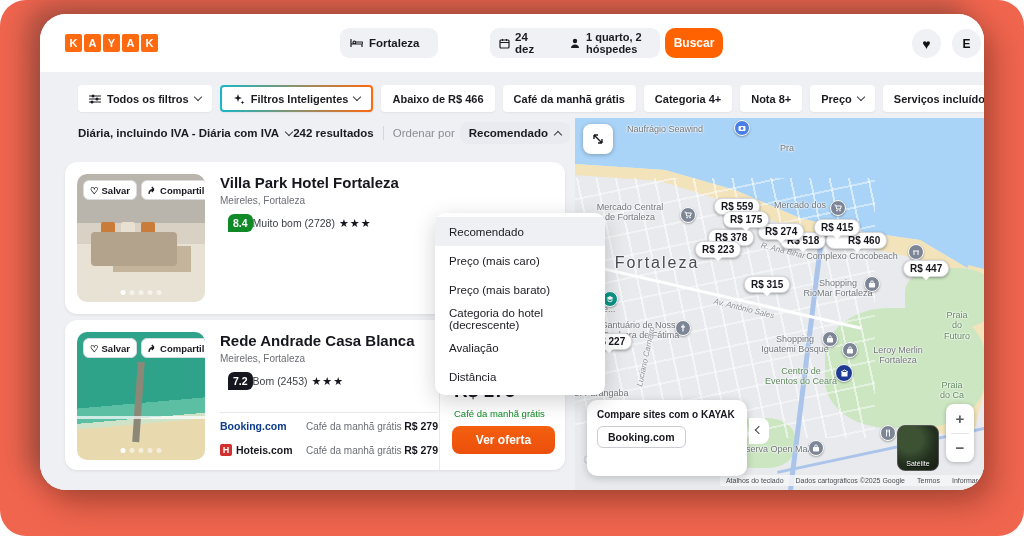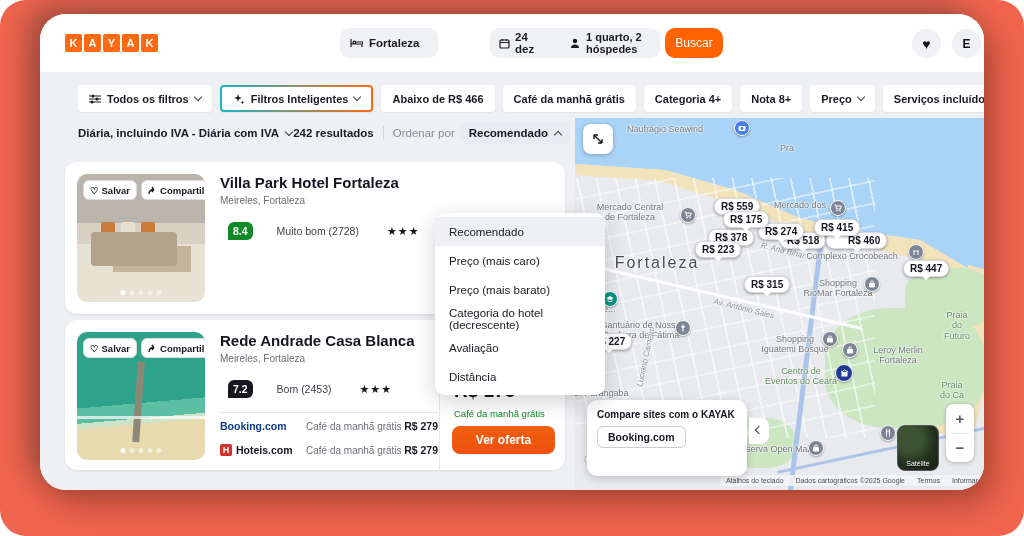--- a/index.html
+++ b/index.html
@@ -15,21 +15,21 @@
   .logo { position:absolute; left:25px; top:20px; display:flex; gap:2px; }
   .logo b { width:17px; height:18px; background:#FF690F; color:#fff; font-size:11px;
     display:flex; align-items:center; justify-content:center; border-radius:2px; }
   .pill { position:absolute; top:14px; height:30px; background:#f0f1f5; border-radius:9px;
     display:flex; align-items:center; gap:6px; padding:0 10px; font-size:11.5px; font-weight:bold; color:#1a1a21; }
   .pill svg { flex:0 0 auto; }
   .dates { padding:0; }
   .dates .half { display:flex; align-items:center; gap:5px; padding:0 9px; height:100%; }
   .dates .sep { width:1px; height:16px; background:#d7d9de; }
   .btn-buscar { position:absolute; left:625px; top:14px; width:58px; height:30px; border:none;
-    background:#FF6200; color:#fff; font-weight:normal; font-size:12px; border-radius:10px; cursor:pointer; }
+    background:#FF6200; color:#fff; font-weight:bold; font-size:12px; border-radius:10px; cursor:pointer; }
   .roundbtn { position:absolute; top:15px; width:29px; height:29px; border-radius:50%;
     background:#f0f1f5; display:flex; align-items:center; justify-content:center;
     font-size:14px; color:#111; font-weight:bold; }
 
   
   .content { position:absolute; left:0; top:58px; right:0; bottom:0; background:#eef0f4; }
   .chiprow { position:absolute; left:38px; top:13px; display:flex; gap:8px; width:980px; }
   .chip { height:27px; background:#fff; border-radius:4px; display:flex; align-items:center;
     gap:6px; padding:0 11px; font-size:11px; font-weight:bold; color:#1a1a21; white-space:nowrap;
     box-shadow:0 1px 2px rgba(0,0,0,.06); }
@@ -62,21 +62,21 @@
   .card .photo { position:absolute; left:12px; top:12px; width:128px; height:128px;
     border-radius:10px; overflow:hidden; }
   .overlay-btns { position:absolute; left:6px; top:6px; display:flex; gap:4px; z-index:3; }
   .obtn { background:#fff; border:1px solid #d9dbe0; border-radius:6px; height:20px;
     display:flex; align-items:center; gap:3px; padding:0 6px; font-size:9.5px; font-weight:bold; color:#16161f; }
   .dots { position:absolute; left:50%; bottom:7px; transform:translateX(-50%); display:flex; gap:4px; z-index:3; }
   .dots i { width:5px; height:5px; border-radius:50%; background:rgba(255,255,255,.55); }
   .dots i.on { background:#fff; }
   .card h3 { position:absolute; left:155px; top:12px; font-size:15px; color:#16161f; }
   .card .loc { position:absolute; left:155px; top:33px; font-size:10px; color:#6b6e74; }
-  .ratingrow { position:absolute; left:155px; top:60px; display:flex; align-items:center; gap:24px;padding-left:8px; }
+  .ratingrow { position:absolute; left:155px; top:52px; display:flex; align-items:center; gap:0;padding-left:8px; }
   .score { color:#fff; font-size:10.5px; font-weight:bold; border-radius:6px 6px 6px 0; padding:3px 5px; }
   .score.green { background:#0F8A26; }
   .score.dark { background:#16161f; }
   .rlabel { font-size:10.5px; color:#3c3f45; }
   .stars { font-size:11px; color:#16161f; letter-spacing:1px; margin-left:4px; }
   .divid { position:absolute; left:155px; height:1px; background:#e8e9ed; }
   .prow { position:absolute; left:155px; display:flex; align-items:center; width:218px; }
   .prow .plogo { width:86px; font-size:10.5px; font-weight:bold; color:#0c3b8d; display:flex; align-items:center; gap:4px; }
   .hsq { width:12px; height:12px; background:#d32f2f; color:#fff; border-radius:2px; font-size:9px;
     display:flex; align-items:center; justify-content:center; font-weight:bold; }

